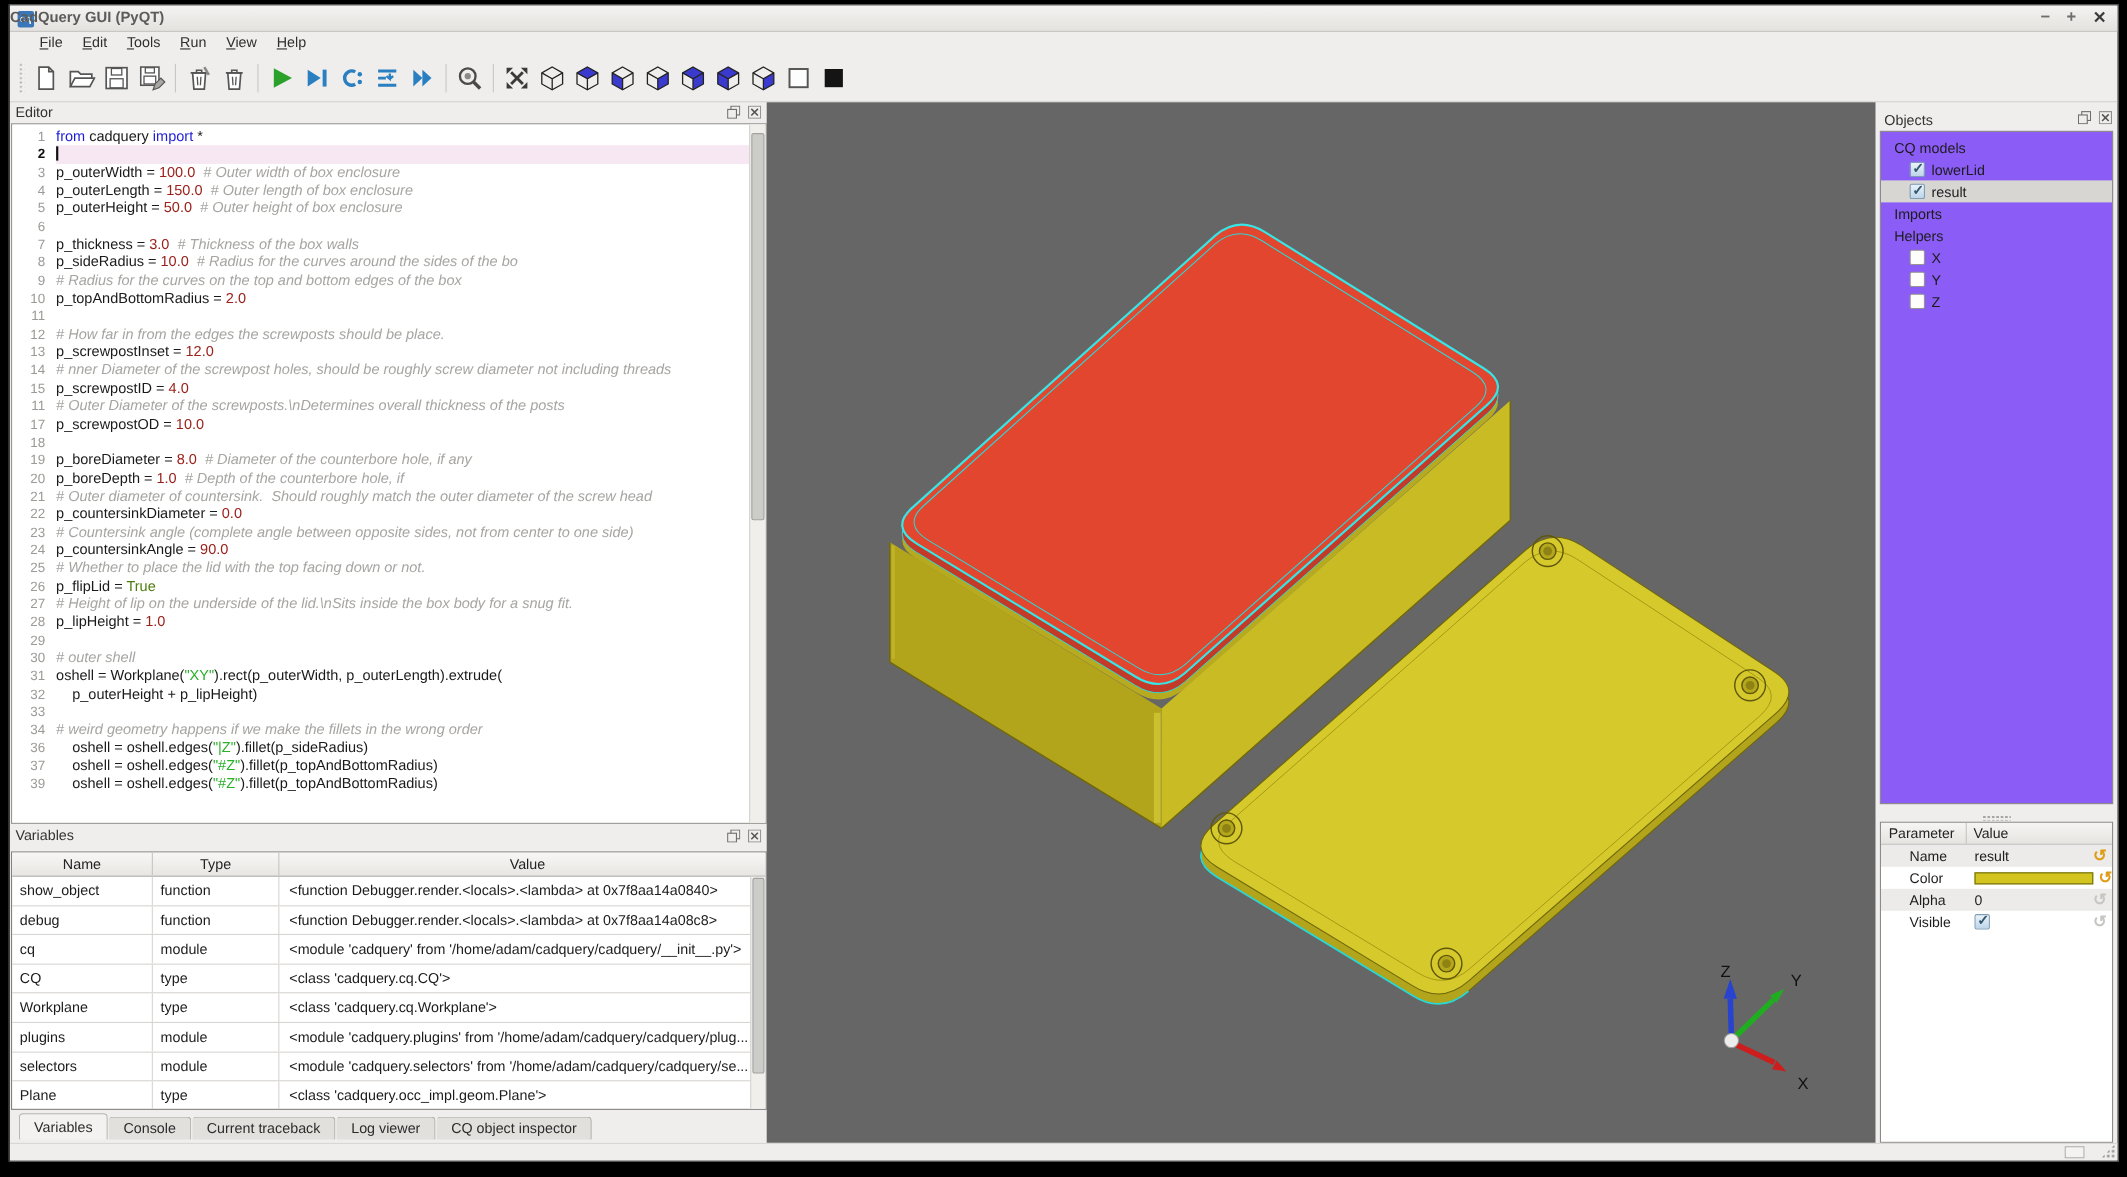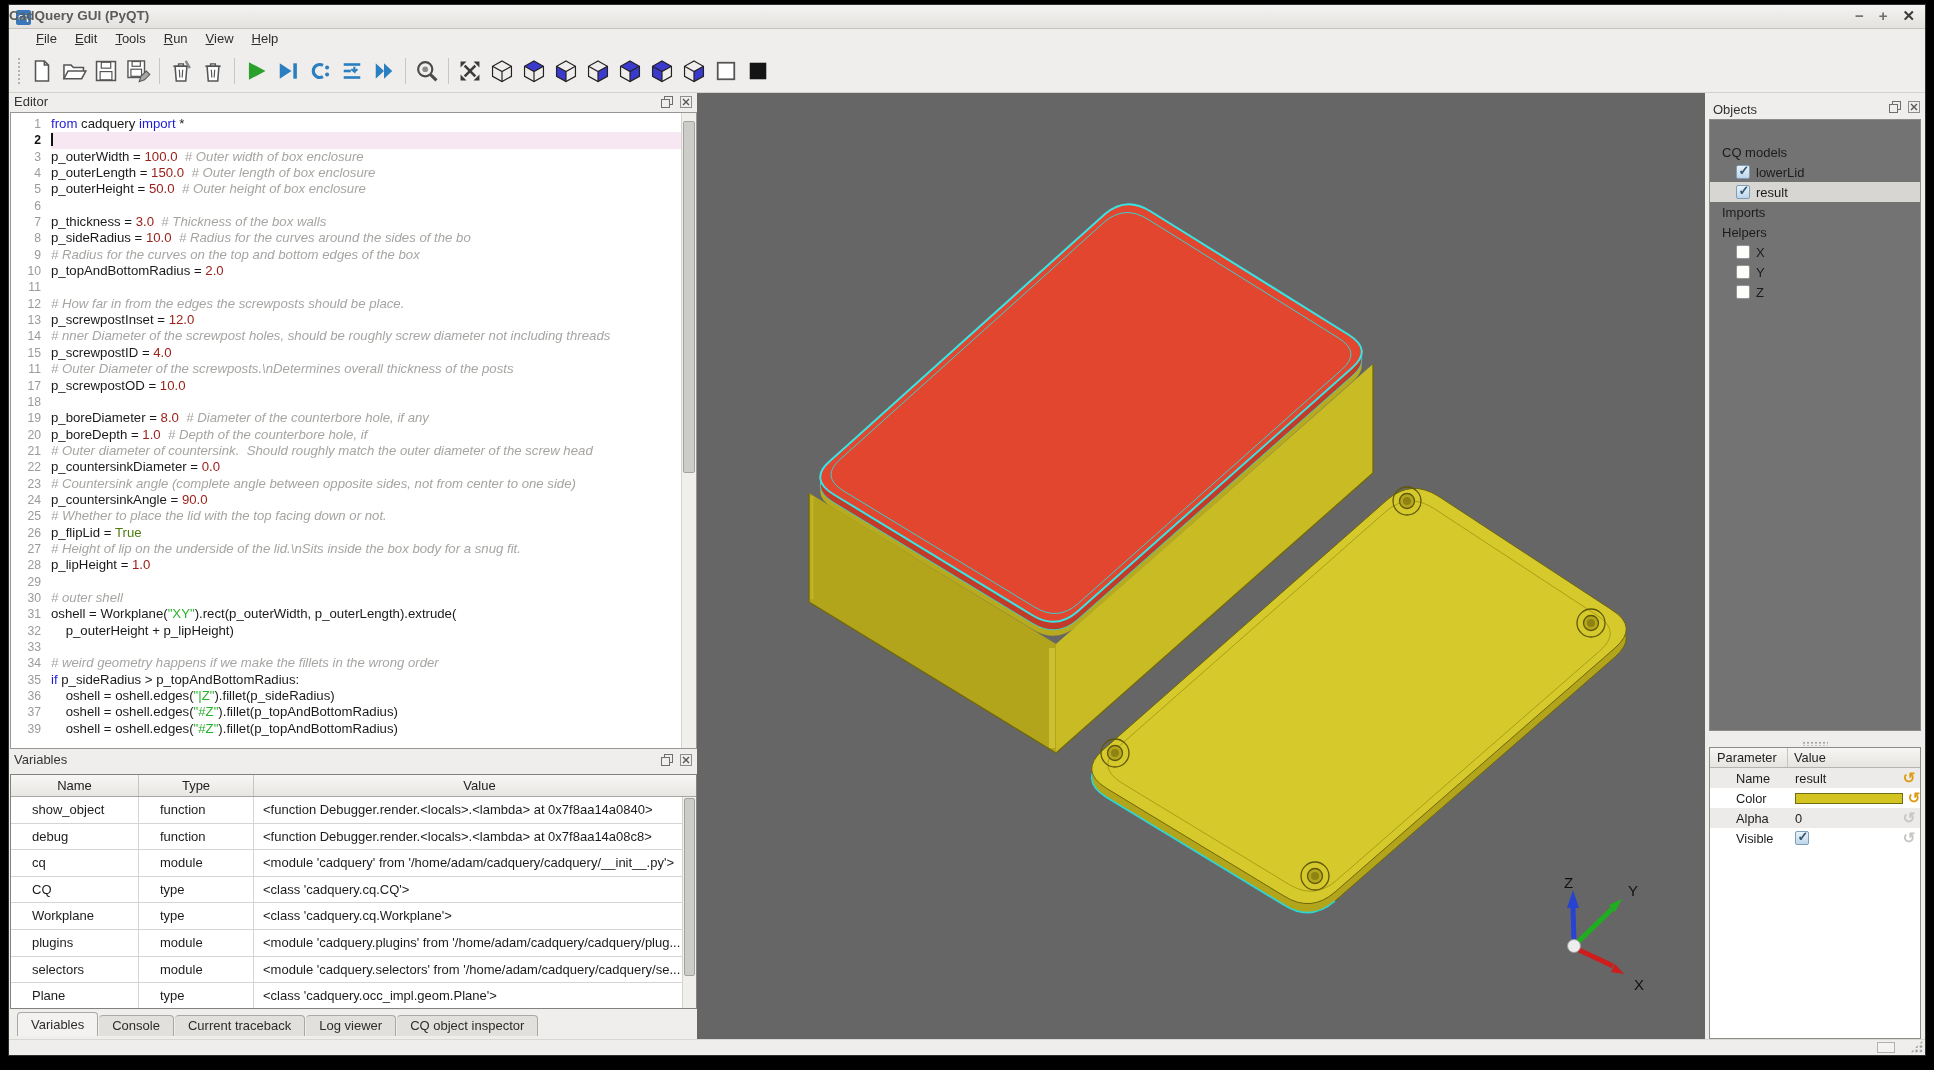--- a/index.html
+++ b/index.html
@@ -41,31 +41,31 @@
   .tk-kw{color:#1c1cd8}.tk-num{color:#9b211b}.tk-cm{color:#a6a5a2;font-style:italic}.tk-str{color:#2ab12a}.tk-bool{color:#4d7c0f}.tk-pl{color:#1a1a1a}
   .cursor{display:inline-block;width:1.5px;height:13px;background:#111;vertical-align:-2px}
   .vscroll{position:absolute;top:0;right:0;bottom:0;width:15px;background:#f0efec;border-left:1px solid #d4d3d0}
   .vthumb{position:absolute;left:1px;right:1px;background:#ccccc9;border:1px solid #a3a2a0;border-radius:2px}
   
   .variables-panel{position:absolute;left:0;top:658px;right:0;bottom:0}
   .var-table{position:absolute;left:1px;top:23px;right:0;height:235px;background:#fff;border:1px solid #82817e;overflow:hidden}
   .vt-header{display:flex;height:22px;background:linear-gradient(#f8f7f5,#e7e6e3);border-bottom:1px solid #a7a6a3;font-size:13px;color:#222}
   .vt-h{line-height:21px;text-align:center;border-right:1px solid #c6c5c2;overflow:hidden}
   .vt-row{display:flex;height:26.6px;line-height:26px;font-size:13px;color:#1c1c1c;border-bottom:1px solid #d6d5d2}
-  .vt-c{overflow:hidden;white-space:nowrap;border-right:1px solid #d6d5d2;padding-left:21px}
+  .vt-c{overflow:hidden;white-space:nowrap;border-right:1px solid #d6d5d2;padding-left:7px}
   .w-name{flex:none;width:128px}.w-type{flex:none;width:115px}.w-val{flex:1;border-right:none;padding-left:9px}
   .var-scroll{position:absolute;top:22px;right:0;bottom:0;width:14px;background:#f0efec;border-left:1px solid #d4d3d0}
   
   .tabbar{position:absolute;left:8px;bottom:3px;height:24px;display:flex;align-items:flex-end}
   .tab{height:21px;line-height:20px;padding:0 13px;font-size:13px;color:#2c2c2c;background:#e2e0dd;border:1px solid #a9a8a5;border-left:none;border-bottom:none;border-radius:4px 4px 0 0;margin-right:1px}
   .tab.active{height:24px;line-height:23px;background:#f3f2f0;border-left:1px solid #a9a8a5}
   
   .objects-panel{position:absolute;left:0;top:0;right:0;height:646px}
   .obj-header{padding-left:8px;padding-top:8px;height:26px;line-height:18px}
-  .tree-box{position:absolute;left:4px;top:26px;right:4px;bottom:8px;background:#737373;border:1px solid #8c8b88;overflow:hidden;padding-top:22px}
+  .tree-box{position:absolute;left:4px;top:26px;right:4px;bottom:8px;background:#8b5cf6;border:1px solid #8c8b88;overflow:hidden;padding-top:4px}
   .tree-row{display:flex;align-items:center;height:20px;font-size:13px;color:#1c1c1c}
   .tree-row.sel{background:#d8d6d3}
   .tree-row .lbl{padding-left:6px}
   .cb{display:inline-block;width:14px;height:14px;border:1px solid #7d9db8;border-radius:2px;background:linear-gradient(#eaf2f9,#bed6e9);position:relative;flex:none}
   .cb.checked::after{content:"✓";position:absolute;left:1.5px;top:-3px;font-size:13px;font-weight:bold;color:#33576f}
   .cb.un{border-color:#96958f;background:#fdfdfc}
   
   .splitter{position:absolute;left:0;top:646px;right:0;height:8px}
   .split-grip{margin:2px auto;width:26px;height:5px;background-image:radial-gradient(#a5a4a1 1px,transparent 1.1px);background-size:4px 3.5px}
   .params-panel{position:absolute;left:4px;top:654px;right:4px;bottom:0;background:#fff;border:1px solid #8c8b88;overflow:hidden}
@@ -331,21 +331,20 @@
               <div class="cl"><span class="ln">25</span><span class="ct"><span class="tk-cm"># Whether to place the lid with the top facing down or not.</span></span></div>
               <div class="cl"><span class="ln">26</span><span class="ct"><span class="tk-pl">p_flipLid = </span><span class="tk-bool">True</span></span></div>
               <div class="cl"><span class="ln">27</span><span class="ct"><span class="tk-cm"># Height of lip on the underside of the lid.\nSits inside the box body for a snug fit.</span></span></div>
               <div class="cl"><span class="ln">28</span><span class="ct"><span class="tk-pl">p_lipHeight = </span><span class="tk-num">1.0</span></span></div>
               <div class="cl"><span class="ln">29</span><span class="ct"></span></div>
               <div class="cl"><span class="ln">30</span><span class="ct"><span class="tk-cm"># outer shell</span></span></div>
               <div class="cl"><span class="ln">31</span><span class="ct"><span class="tk-pl">oshell = Workplane(</span><span class="tk-str">"XY"</span><span class="tk-pl">).rect(p_outerWidth, p_outerLength).extrude(</span></span></div>
               <div class="cl"><span class="ln">32</span><span class="ct"><span class="tk-pl">    p_outerHeight + p_lipHeight)</span></span></div>
               <div class="cl"><span class="ln">33</span><span class="ct"></span></div>
               <div class="cl"><span class="ln">34</span><span class="ct"><span class="tk-cm"># weird geometry happens if we make the fillets in the wrong order</span></span></div>
-              <div class="cl"><span class="ln">35</span><span class="ct"><span class="tk-kw">if</span><span class="tk-pl"> p_sideRadius &gt; p_topAndBottomRadius:</span></span></div>
               <div class="cl"><span class="ln">36</span><span class="ct"><span class="tk-pl">    oshell = oshell.edges(</span><span class="tk-str">"|Z"</span><span class="tk-pl">).fillet(p_sideRadius)</span></span></div>
               <div class="cl"><span class="ln">37</span><span class="ct"><span class="tk-pl">    oshell = oshell.edges(</span><span class="tk-str">"#Z"</span><span class="tk-pl">).fillet(p_topAndBottomRadius)</span></span></div>
               <div class="cl"><span class="ln">39</span><span class="ct"><span class="tk-pl">    oshell = oshell.edges(</span><span class="tk-str">"#Z"</span><span class="tk-pl">).fillet(p_topAndBottomRadius)</span></span></div>
             </div>
           <div class="vscroll">
               <div class="vthumb" style="top:8px;height:352px"></div>
             </div>
         </div>
       </div>
 

